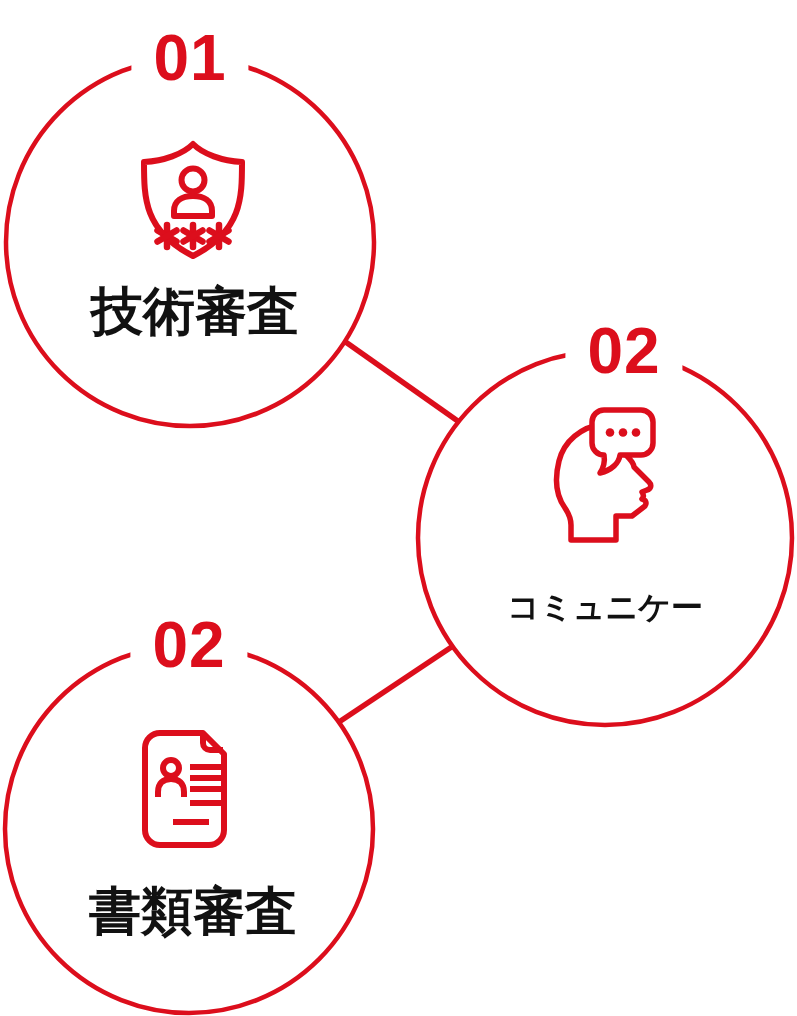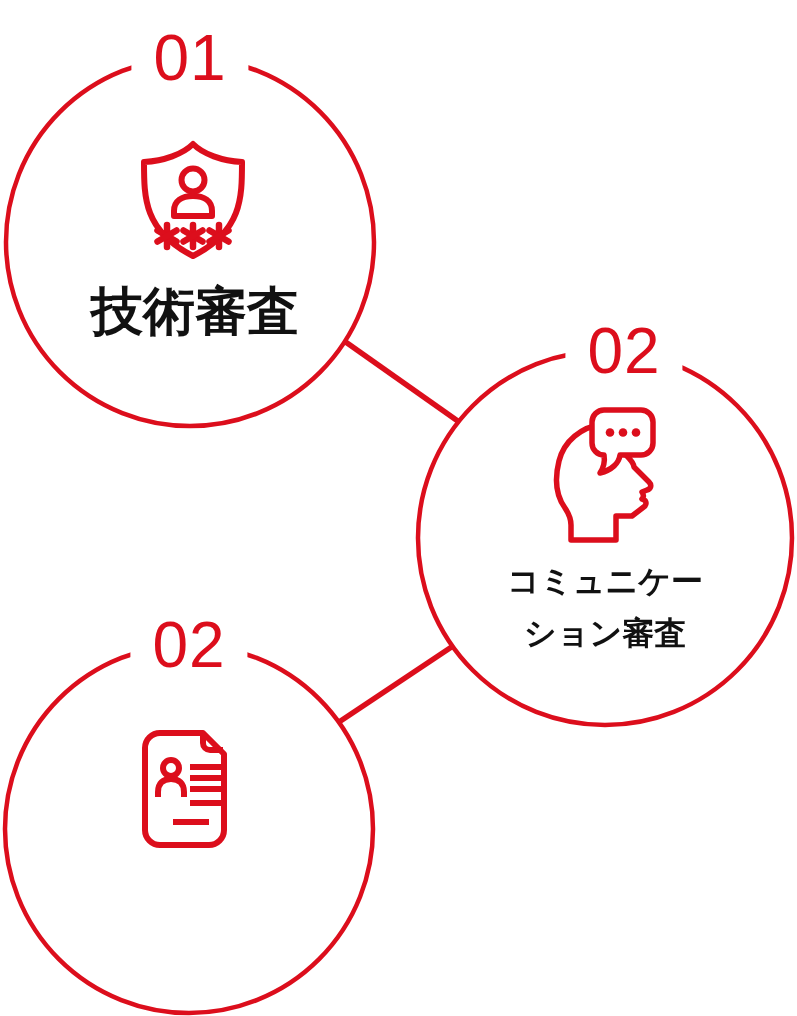--- a/index.html
+++ b/index.html
@@ -44,21 +44,21 @@
     stroke-width:5.5;
     stroke-linejoin:round;
   }
   .ast{stroke:var(--accent);stroke-width:6.5;stroke-linecap:round;}
   .doc-line{stroke:var(--accent);stroke-width:6;stroke-linecap:butt;}
   .num{
     position:absolute;
     transform:translate(-50%,-50%);
     background:#ffffff;
     color:var(--accent);
-    font-weight:400;
+    font-weight:700;
     font-size:64px;
     line-height:1;
     padding:4px 22px;
     letter-spacing:1px;
     white-space:nowrap;
   }
   .label{
     position:absolute;
     transform:translate(-50%,-50%);
     color:var(--ink);
@@ -132,17 +132,17 @@
   </svg>
 
   <div class="num" style="left:190px;top:58px">01</div>
   <div class="num" style="left:624px;top:351px">02</div>
   <div class="num" style="left:189px;top:645px">02</div>
 
   <div class="label label-lg" style="left:195px;top:312px">技術審査</div>
 
   <div class="label label-md" style="left:605px;top:607px">
     <div>コミュニケー</div>
-    <div>ション審査</div>
   </div>
 
+  <div class="label label-lg" style="left:193px;top:912px">書類審査</div>
 
 </div>
 
 </body></html>

